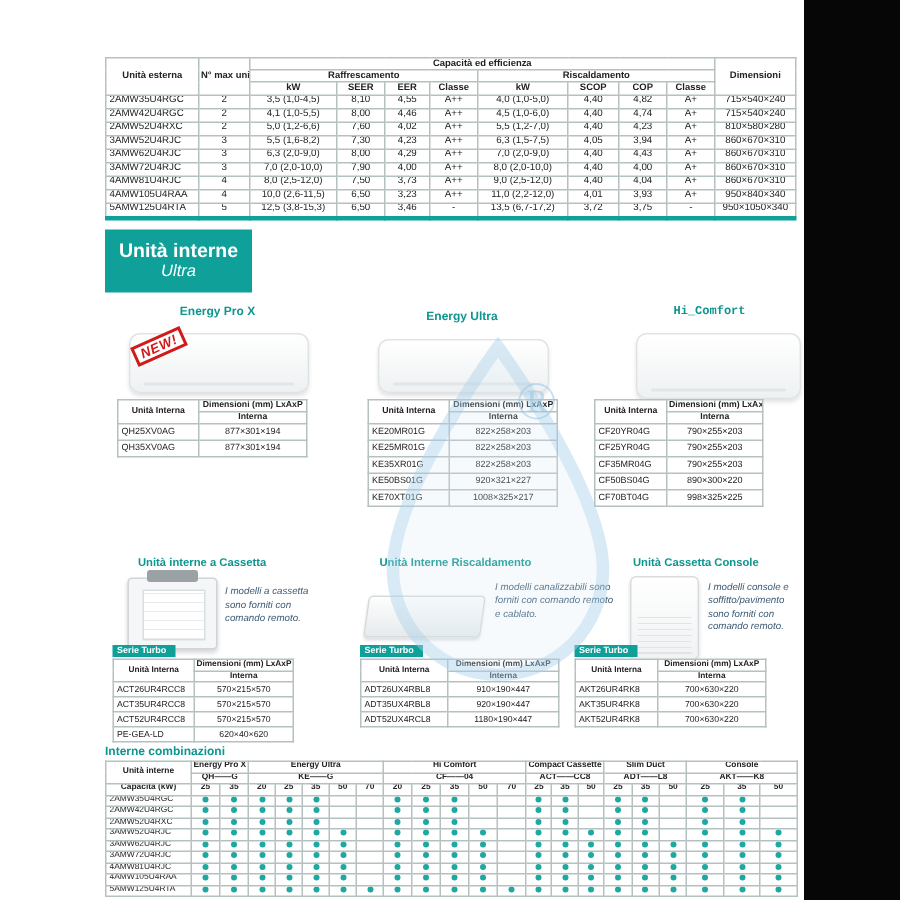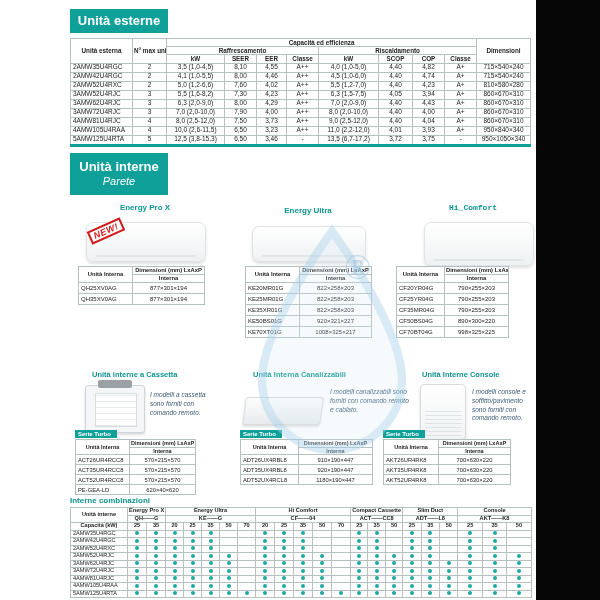--- a/index.html
+++ b/index.html
@@ -75,23 +75,20 @@
   
   .watermark{position:absolute;left:248px;top:192px;width:168px;height:300px;pointer-events:none;opacity:0.45;}
   .wm-r{position:absolute;left:344px;top:246px;font-size:36px;color:#9cc6e2;opacity:0.55;pointer-events:none;
         font-family:"Liberation Serif",serif;}
 </style>
 </head>
 <body>
 
 <div class="page">
 
-  <div class="teal-box" style="left:70px;top:9px;width:98px;height:24px;">
-    <div class="l1">Unità esterne</div>
-  </div>
 
   <table class="t outdoor">
     <colgroup>
       <col style="width:62px">
         <col style="width:34px">
         <col style="width:58px">
         <col style="width:32px">
       <col style="width:30px">
         <col style="width:32px">
         <col style="width:60px">
@@ -238,21 +235,21 @@
           <td>3,72</td>
           <td>3,75</td>
           <td>-</td>
           <td>950×1050×340</td>
         </tr>
       </tbody>
   </table>
 
   <div class="teal-box" style="left:70px;top:153px;width:98px;height:42px;">
     <div class="l1">Unità interne</div>
-    <div class="l2">Parete</div>
+    <div class="l2">Ultra</div>
   </div>
 
   <div class="fam-title" style="left:85px;top:203px;width:120px;">Energy Pro X</div>
   <div class="unit-img" style="left:86px;top:222px;width:118px;height:38px;"></div>
   <div class="new-badge" style="left:88px;top:224px;">NEW!</div>
   <table class="t wall-t" style="left:78px;top:266px;width:126px;">
     <colgroup>
         <col style="width:54px">
         <col style="width:72px">
       </colgroup>
@@ -391,21 +388,21 @@
           <td class="left">ACT52UR4RCC8</td>
           <td>570×215×570</td>
         </tr>
         <tr>
           <td class="left">PE-GEA-LD</td>
           <td>620×40×620</td>
         </tr>
       </tbody>
   </table>
 
-  <div class="mid-title" style="left:253px;top:370px;">Unità Interna Canalizzabili</div>
+  <div class="mid-title" style="left:253px;top:370px;">Unità Interne Riscaldamento</div>
   <div class="duct-img" style="left:244px;top:397px;width:76px;height:26px;"></div>
   <div class="note" style="left:330px;top:388px;width:80px;">I modelli canalizzabili sono forniti con comando remoto e cablato.</div>
   <div class="serie-tab" style="left:240px;top:430px;">Serie Turbo</div>
   <table class="t mid-t" style="left:240px;top:439px;width:132px;">
     <colgroup>
         <col style="width:58px">
         <col style="width:74px">
       </colgroup>
     <thead>
       <tr>
@@ -425,21 +422,21 @@
           <td class="left">ADT35UX4RBL8</td>
           <td>920×190×447</td>
         </tr>
         <tr>
           <td class="left">ADT52UX4RCL8</td>
           <td>1180×190×447</td>
         </tr>
       </tbody>
   </table>
 
-  <div class="mid-title" style="left:422px;top:370px;">Unità Interne Console</div>
+  <div class="mid-title" style="left:422px;top:370px;">Unità Cassetta Console</div>
   <div class="console-img" style="left:420px;top:384px;width:44px;height:54px;"></div>
   <div class="note" style="left:472px;top:388px;width:62px;">I modelli console e soffitto/pavimento sono forniti con comando remoto.</div>
   <div class="serie-tab" style="left:383px;top:430px;">Serie Turbo</div>
   <table class="t mid-t" style="left:383px;top:439px;width:127px;">
     <colgroup>
         <col style="width:55px">
         <col style="width:72px">
       </colgroup>
     <thead>
       <tr>

